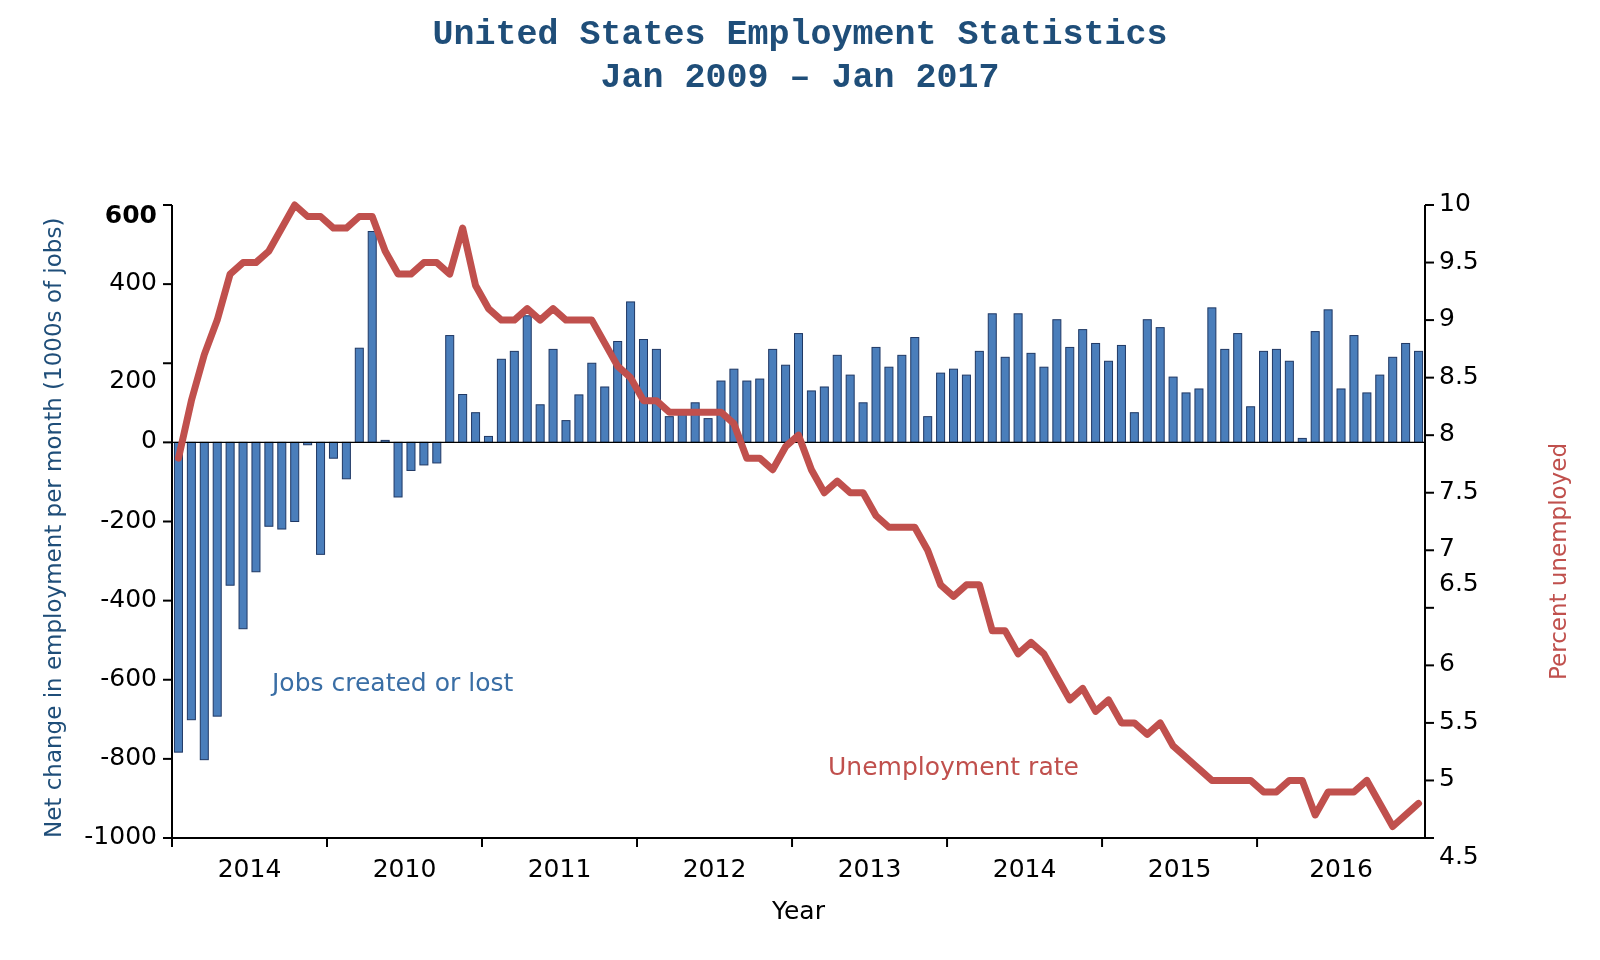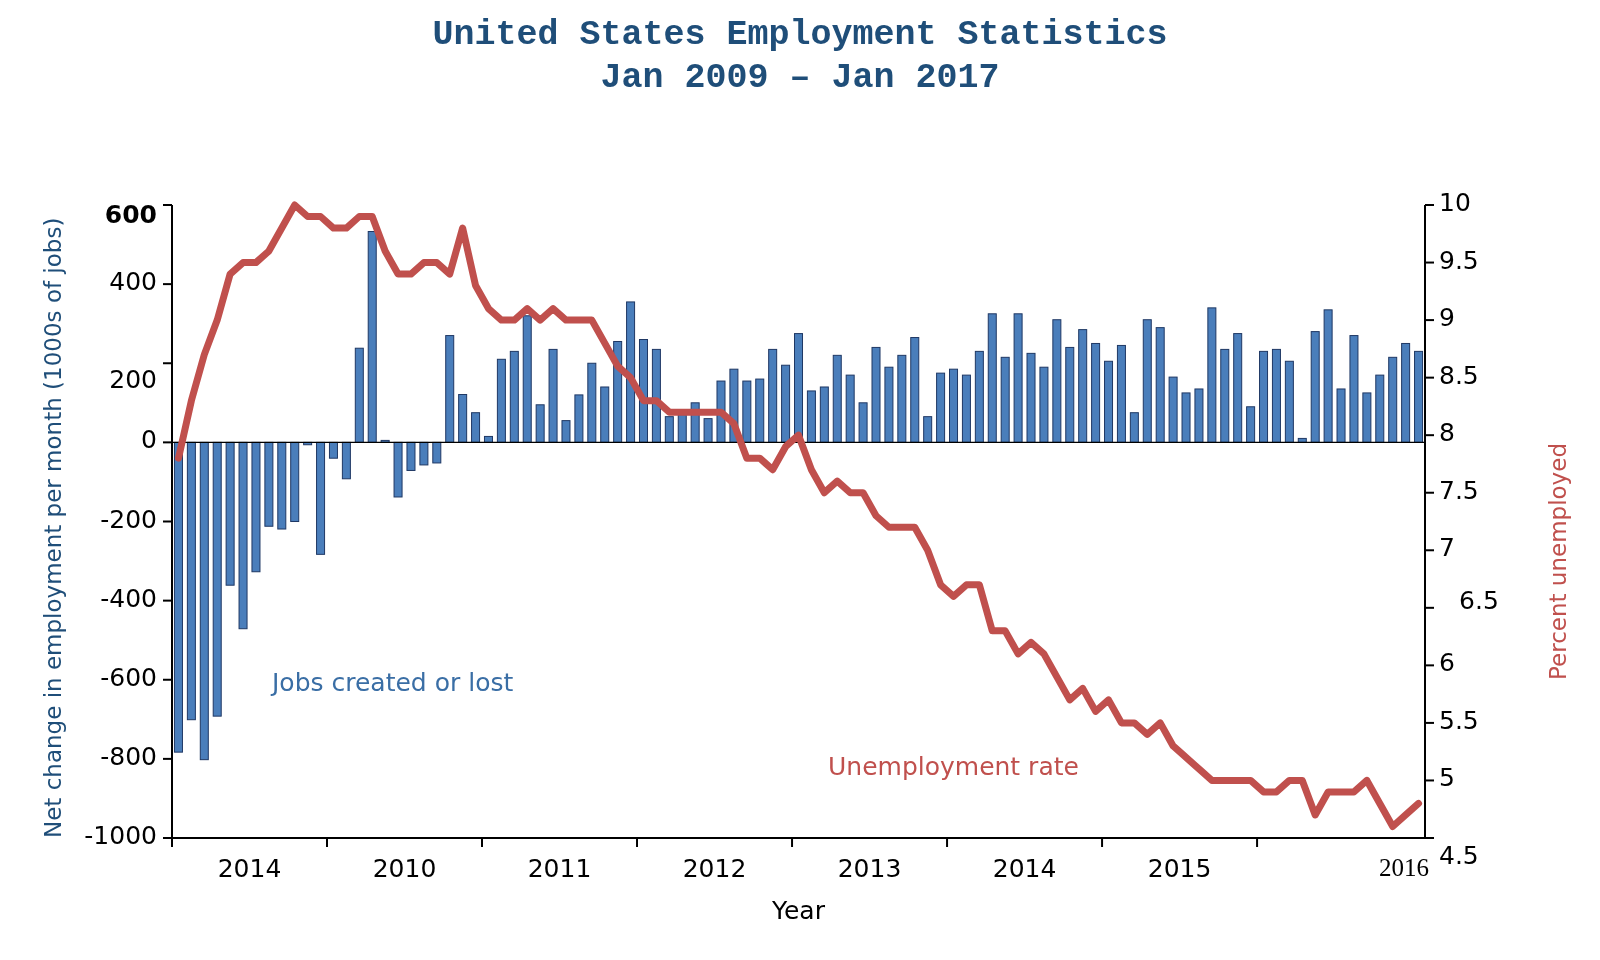--- a/index.html
+++ b/index.html
@@ -257,30 +257,30 @@
       <div class="tick-label tick-left" style="left: 23px; top: 583.625px; width: 134px;">-400</div>
       <div class="tick-label tick-left" style="left: 23px; top: 504.5px; width: 134px;">-200</div>
       <div class="tick-label tick-left" style="left: 23px; top: 425.375px; width: 134px;">0</div>
       <div class="tick-label tick-left" style="left: 23px; top: 365px; width: 134px;">200</div>
       <div class="tick-label tick-left" style="left: 23px; top: 267.125px; width: 134px;">400</div>
       <div class="tick-label tick-left" style="left: 23px; top: 200px; width: 134px; font-weight: bold;">600</div>
       <div class="tick-label tick-right" style="left: 1439px; top: 821px; width: 80px; margin-top: 20px;">4.5</div>
       <div class="tick-label tick-right" style="left: 1439px; top: 763.455px; width: 80px;">5</div>
       <div class="tick-label tick-right" style="left: 1439px; top: 705.909px; width: 80px;">5.5</div>
       <div class="tick-label tick-right" style="left: 1439px; top: 648.364px; width: 80px;">6</div>
-      <div class="tick-label tick-right" style="left: 1439px; top: 586px; width: 80px; text-align: center;">6.5</div>
+      <div class="tick-label tick-right" style="left: 1439px; top: 568px; width: 80px;">6.5</div>
       <div class="tick-label tick-right" style="left: 1439px; top: 533.273px; width: 80px;">7</div>
       <div class="tick-label tick-right" style="left: 1439px; top: 475.727px; width: 80px;">7.5</div>
       <div class="tick-label tick-right" style="left: 1439px; top: 418.182px; width: 80px;">8</div>
       <div class="tick-label tick-right" style="left: 1439px; top: 360.636px; width: 80px;">8.5</div>
       <div class="tick-label tick-right" style="left: 1439px; top: 303.091px; width: 80px;">9</div>
       <div class="tick-label tick-right" style="left: 1439px; top: 245.545px; width: 80px;">9.5</div>
       <div class="tick-label tick-right" style="left: 1439px; top: 188px; width: 80px;">10</div>
       <div class="tick-label tick-x" style="left: 189.505px; top: 854px; width: 120px;">2014</div>
       <div class="tick-label tick-x" style="left: 344.515px; top: 854px; width: 120px;">2010</div>
       <div class="tick-label tick-x" style="left: 499.526px; top: 854px; width: 120px;">2011</div>
       <div class="tick-label tick-x" style="left: 654.536px; top: 854px; width: 120px;">2012</div>
       <div class="tick-label tick-x" style="left: 809.546px; top: 854px; width: 120px;">2013</div>
       <div class="tick-label tick-x" style="left: 964.557px; top: 854px; width: 120px;">2014</div>
       <div class="tick-label tick-x" style="left: 1119.57px; top: 854px; width: 120px;">2015</div>
-      <div class="tick-label tick-x" style="left: 1344px; top: 854px; width: 120px; font-family: Liberation Serif, serif;">2016</div>
+      <div class="tick-label tick-x" style="left: 1281px; top: 854px; width: 120px;">2016</div>
     </div>
 </div>
 
 </body></html>

